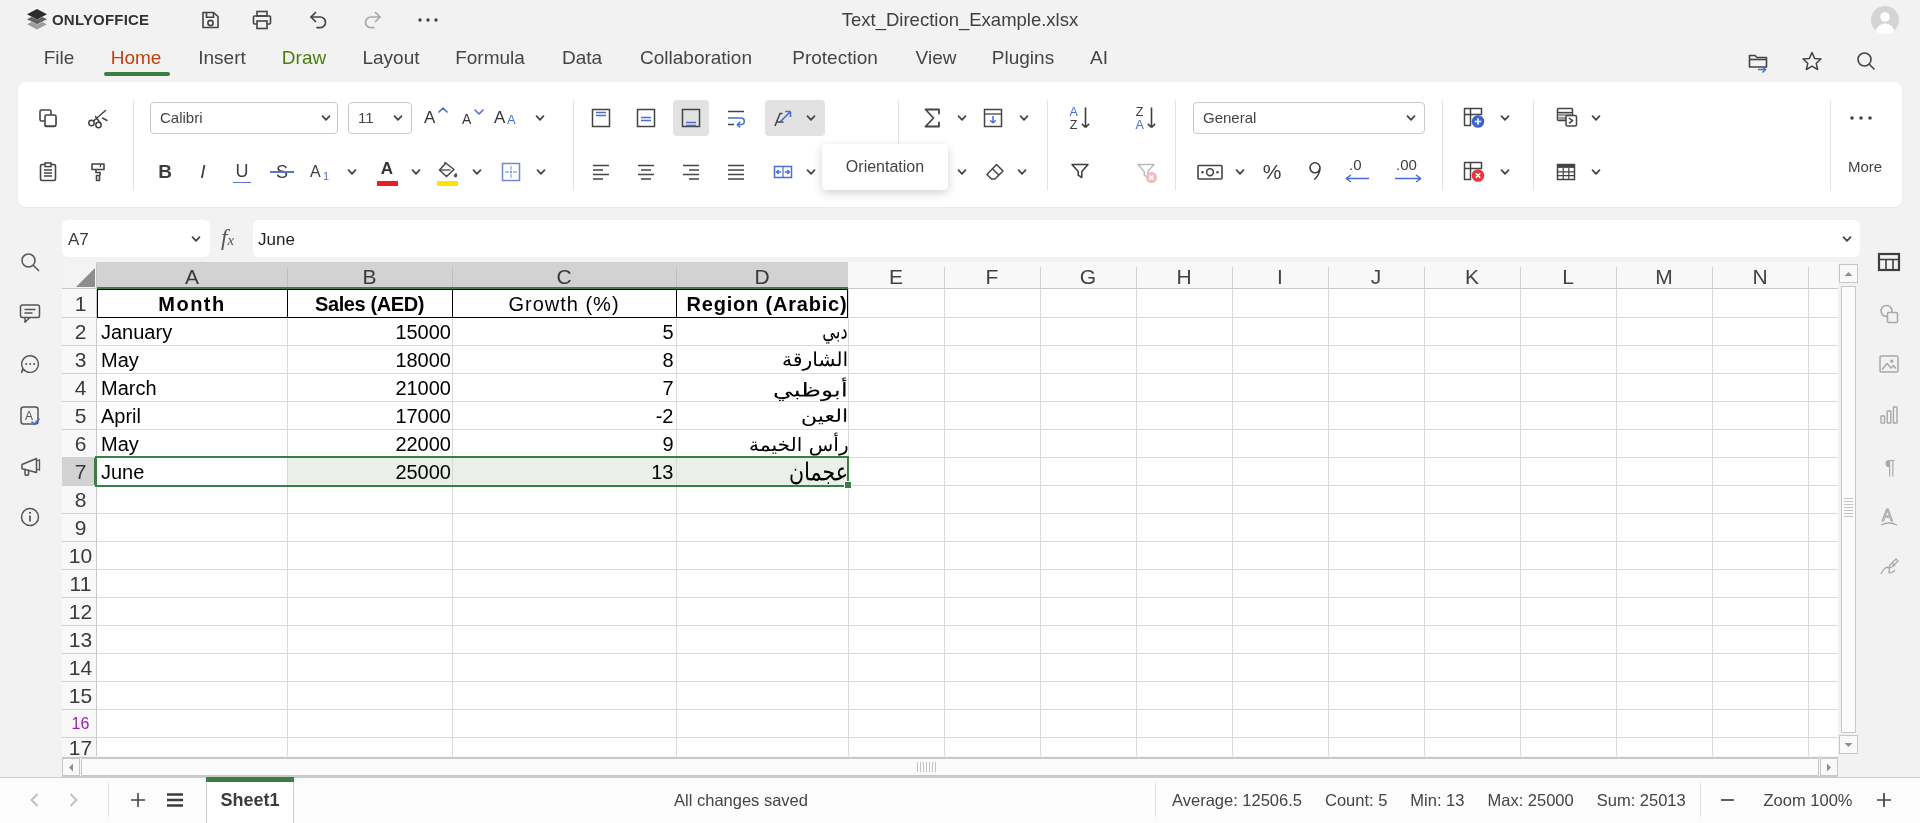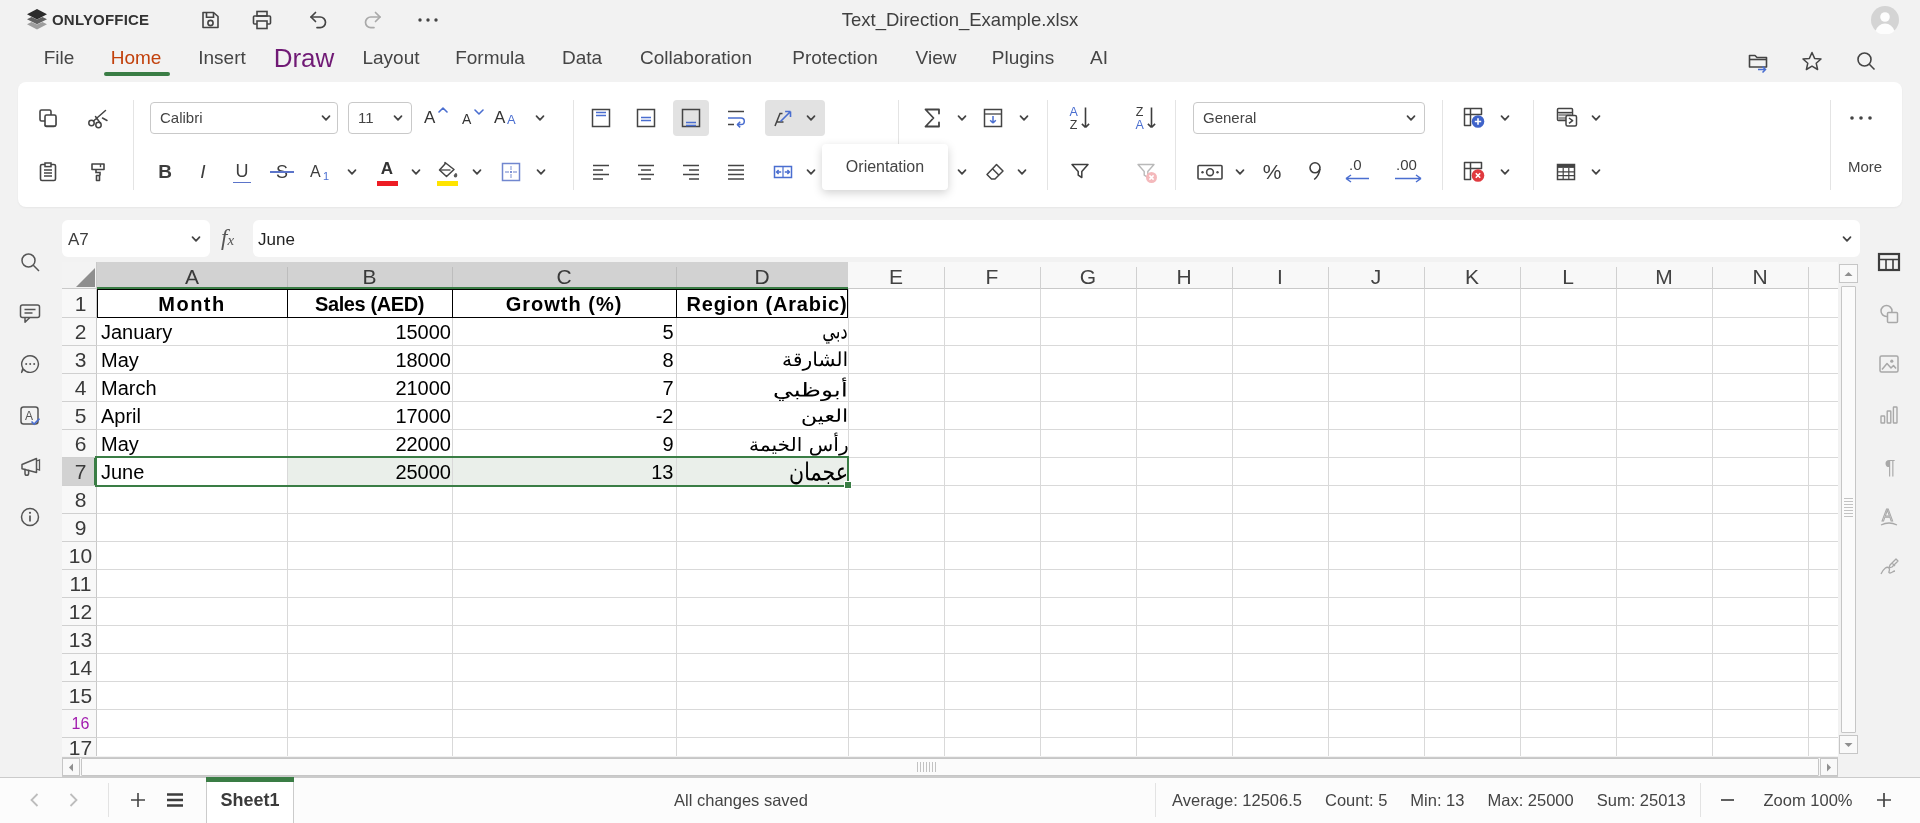--- a/index.html
+++ b/index.html
@@ -37,21 +37,21 @@
   </svg>
 <div class="tc" style="left:600px;top:8px;width:720px;height:24px;font-size:18.5px;color:#404040;line-height:24px;text-align:center">Text_Direction_Example.xlsx</div>
 <svg style="left:1871px;top:6px;" width="28" height="28" viewBox="0 0 28 28">
     <circle cx="14" cy="14" r="14" fill="#d4d4d4"></circle>
     <circle cx="14" cy="11" r="4.8" fill="#fdfdfd"></circle>
     <path d="M4.5 25 a9.8 9.8 0 0 1 19 0 a14 14 0 0 1 -19 0 Z" fill="#fdfdfd"></path>
   </svg>
 <div class="tc" style="left:-16px;top:45px;width:150px;height:26px;font-size:19px;color:#454545;line-height:26px;text-align:center">File</div>
 <div class="tc" style="left:61px;top:45px;width:150px;height:26px;font-size:19px;color:#c2410c;line-height:26px;text-align:center">Home</div>
 <div class="tc" style="left:147px;top:45px;width:150px;height:26px;font-size:19px;color:#454545;line-height:26px;text-align:center">Insert</div>
-<div class="tc" style="left:229px;top:45px;width:150px;height:26px;font-size:26px;color:#701a75;line-height:26px;text-align:left">Draw</div>
+<div class="tc" style="left:229px;top:45px;width:150px;height:26px;font-size:19px;color:#4d7c0f;line-height:26px;text-align:left">Draw</div>
 <div class="tc" style="left:316px;top:45px;width:150px;height:26px;font-size:19px;color:#454545;line-height:26px;text-align:center">Layout</div>
 <div class="tc" style="left:415px;top:45px;width:150px;height:26px;font-size:19px;color:#454545;line-height:26px;text-align:center">Formula</div>
 <div class="tc" style="left:507px;top:45px;width:150px;height:26px;font-size:19px;color:#454545;line-height:26px;text-align:center">Data</div>
 <div class="tc" style="left:621px;top:45px;width:150px;height:26px;font-size:19px;color:#454545;line-height:26px;text-align:center">Collaboration</div>
 <div class="tc" style="left:760px;top:45px;width:150px;height:26px;font-size:19px;color:#454545;line-height:26px;text-align:left">Protection</div>
 <div class="tc" style="left:861px;top:45px;width:150px;height:26px;font-size:19px;color:#454545;line-height:26px;text-align:left">View</div>
 <div class="tc" style="left:948px;top:45px;width:150px;height:26px;font-size:19px;color:#454545;line-height:26px;text-align:center">Plugins</div>
 <div class="tc" style="left:1024px;top:45px;width:150px;height:26px;font-size:19px;color:#454545;line-height:26px;text-align:center">AI</div>
 <div class="" style="left:104px;top:71.5px;width:66px;height:4px;background:#3a7d45;border-radius:2px"></div>
 <svg style="left:1746px;top:49px;" width="24" height="24" viewBox="0 0 24 24">
@@ -449,21 +449,21 @@
 <div class="tc" style="left:64px;top:710px;width:33px;height:28px;font-size:16px;color:#a21caf;line-height:28px;text-align:right">16</div>
 <div class="" style="left:62px;top:709px;width:35px;height:1px;background:#d0d0d0"></div>
 <div class="tc" style="left:64px;top:738px;width:33px;height:19px;font-size:21px;color:#3a3a3a;line-height:28px;text-align:center">17</div>
 <div class="" style="left:62px;top:737px;width:35px;height:1px;background:#d0d0d0"></div>
 <div class="" style="left:97px;top:289px;width:751px;height:28.5px;border:1.5px solid #000"></div>
 <div class="" style="left:286.5px;top:289px;width:1.8px;height:28.5px;background:#000"></div>
 <div class="" style="left:451.5px;top:289px;width:1.8px;height:28.5px;background:#000"></div>
 <div class="" style="left:675.5px;top:289px;width:1.8px;height:28.5px;background:#000"></div>
 <div class="tc" style="left:97px;top:290px;width:190px;height:28px;font-size:20px;font-weight:bold;color:#000;line-height:28px;text-align:center;letter-spacing:1.5px">Month</div>
 <div class="tc" style="left:287px;top:290px;width:165px;height:28px;font-size:20px;font-weight:bold;color:#000;line-height:28px;text-align:left;letter-spacing:-0.4px">Sales (AED)</div>
-<div class="tc" style="left:452px;top:290px;width:224px;height:28px;font-size:20px;font-weight:bold;color:#000;line-height:28px;text-align:center;letter-spacing:1.0px">Growth (%)</div>
+<div class="tc" style="left:452px;top:290px;width:224px;height:28px;font-size:20px;font-weight:normal;color:#000;line-height:28px;text-align:center;letter-spacing:1.0px">Growth (%)</div>
 <div class="tc" style="left:681px;top:290px;width:172px;height:28px;font-size:20px;font-weight:bold;color:#000;line-height:28px;text-align:center;letter-spacing:0.8px">Region (Arabic)</div>
 <div class="" style="left:101px;top:320px;width:180px;height:28px;font-size:20px;color:#000;line-height:25px">January</div>
 <div class="" style="left:287px;top:320px;width:164px;height:28px;font-size:20px;color:#000;line-height:25px;text-align:right;display:block">15000</div>
 <div class="" style="left:452px;top:320px;width:221.5px;height:28px;font-size:20px;color:#000;line-height:25px;text-align:right;display:block">5</div>
 <div class="" style="left:101px;top:348px;width:180px;height:28px;font-size:20px;color:#000;line-height:25px">May</div>
 <div class="" style="left:287px;top:348px;width:164px;height:28px;font-size:20px;color:#000;line-height:25px;text-align:right;display:block">18000</div>
 <div class="" style="left:452px;top:348px;width:221.5px;height:28px;font-size:20px;color:#000;line-height:25px;text-align:right;display:block">8</div>
 <div class="" style="left:101px;top:376px;width:180px;height:28px;font-size:20px;color:#000;line-height:25px">March</div>
 <div class="" style="left:287px;top:376px;width:164px;height:28px;font-size:20px;color:#000;line-height:25px;text-align:right;display:block">21000</div>
 <div class="" style="left:452px;top:376px;width:221.5px;height:28px;font-size:20px;color:#000;line-height:25px;text-align:right;display:block">7</div>

